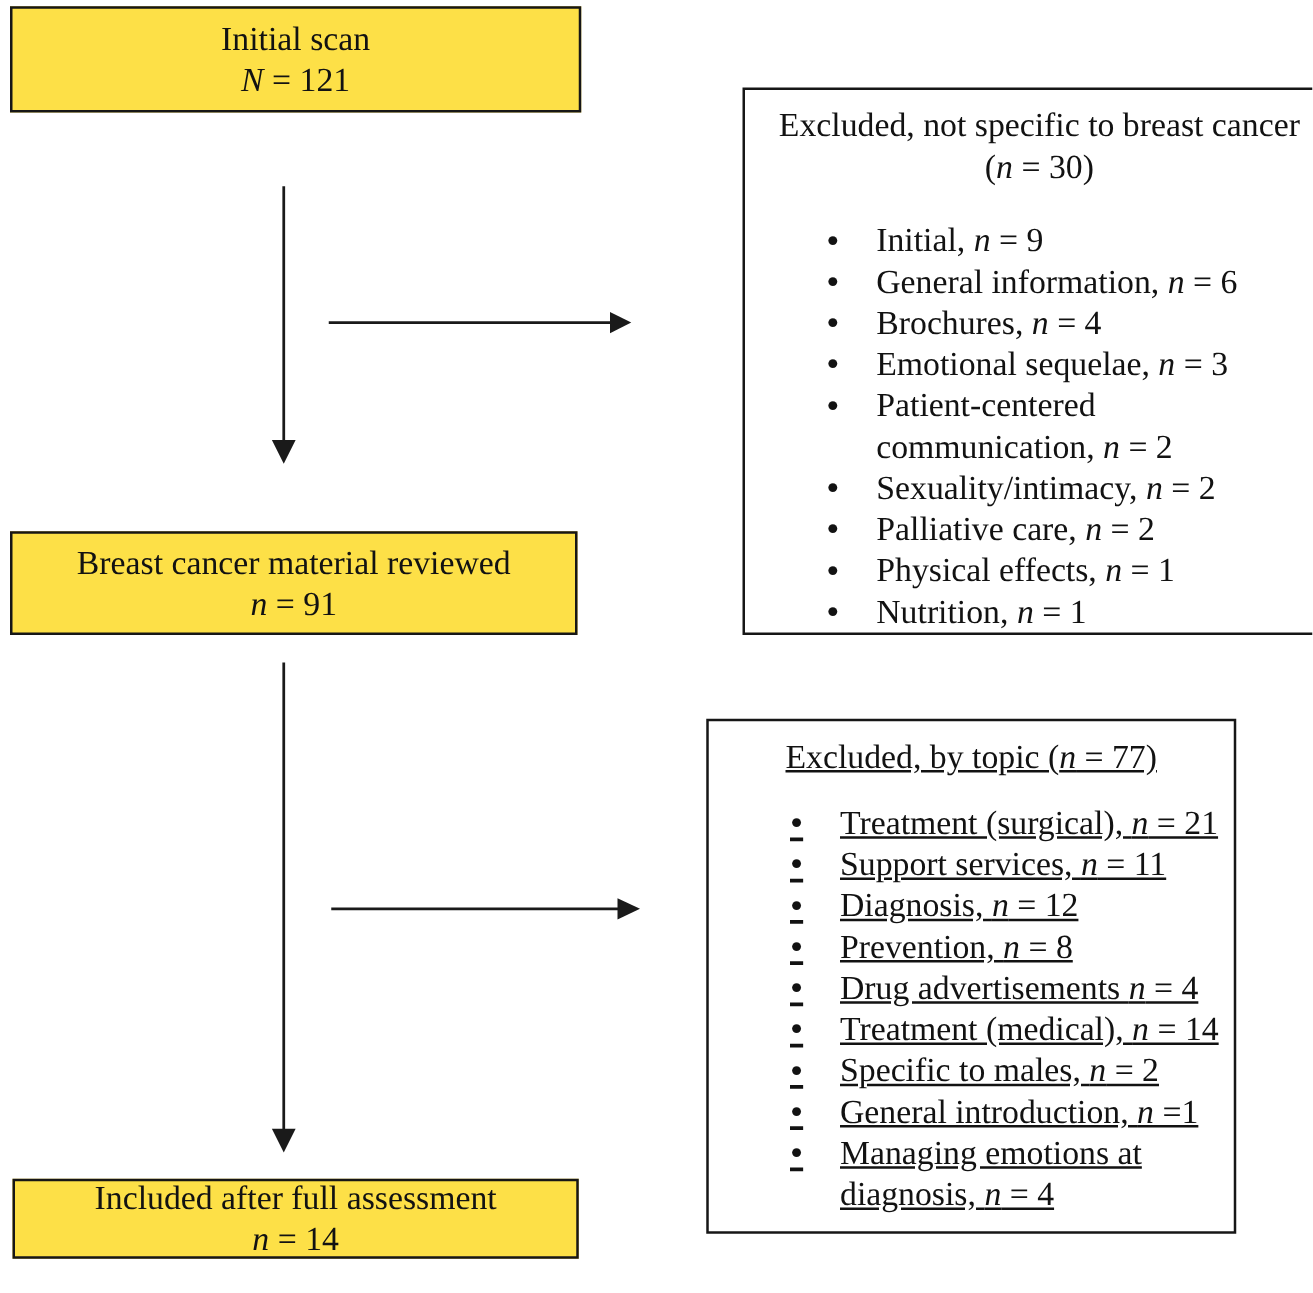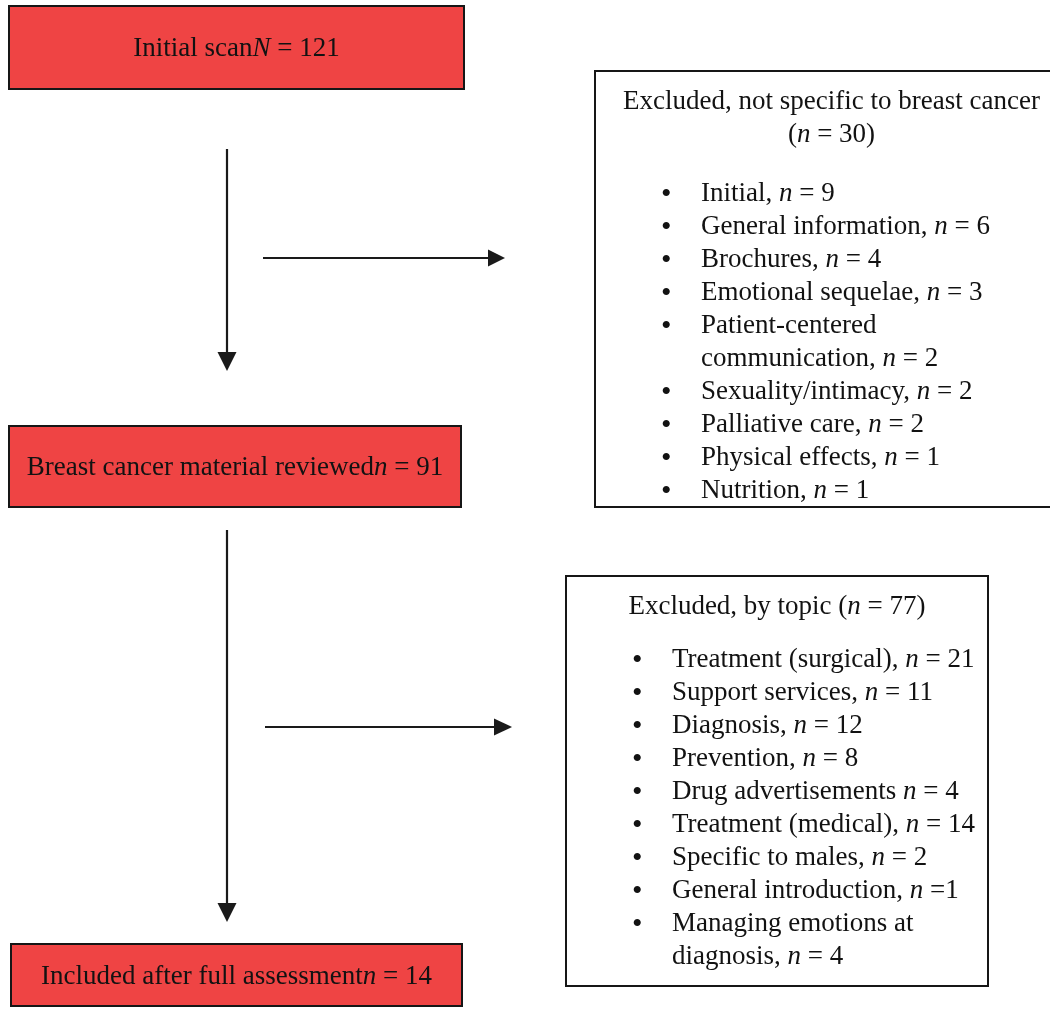--- a/index.html
+++ b/index.html
@@ -16,42 +16,42 @@
     overflow: hidden;
   }
   .arrows {
     position: absolute;
     left: 0; top: 0;
     pointer-events: none;
   }
   .lbox {
     position: absolute;
     border: 2.5px solid #161616;
-    background: #ef4444;
+    background: #fde047;
     display: flex;
-    flex-direction: row;
+    flex-direction: column;
     align-items: center;
     justify-content: center;
     text-align: center;
     font-size: 27px;
     line-height: 33px;
   }
   #box-initial   { left: 8px;  top: 5px;   width: 457px; height: 85px; }
   #box-reviewed  { left: 8px;  top: 425px; width: 454px; height: 83px; align-items: center; }
   #box-included  { left: 10px; top: 943px; width: 453px; height: 64px; }
   .rbox {
     position: absolute;
     border: 2px solid #161616;
     background: #ffffff;
     font-size: 27px;
     line-height: 33px;
     padding: 12px 10px 0 10px;
   }
   #box-excl-a { left: 594px; top: 70px;  width: 475px; height: 438px; }
-  #box-excl-b { left: 565px; top: 575px; width: 424px; height: 412px; }
+  #box-excl-b { left: 565px; top: 575px; width: 424px; height: 412px; text-decoration: underline; }
   .rtitle { text-align: center; }
   ul.items {
     list-style: none;
     margin-left: 55px;
   }
   #box-excl-a ul.items { margin-top: 26px; }
   #box-excl-b ul.items { margin-top: 20px; }
   li.item { display: flex; align-items: flex-start; }
   .bullet {
     flex: 0 0 40px;

